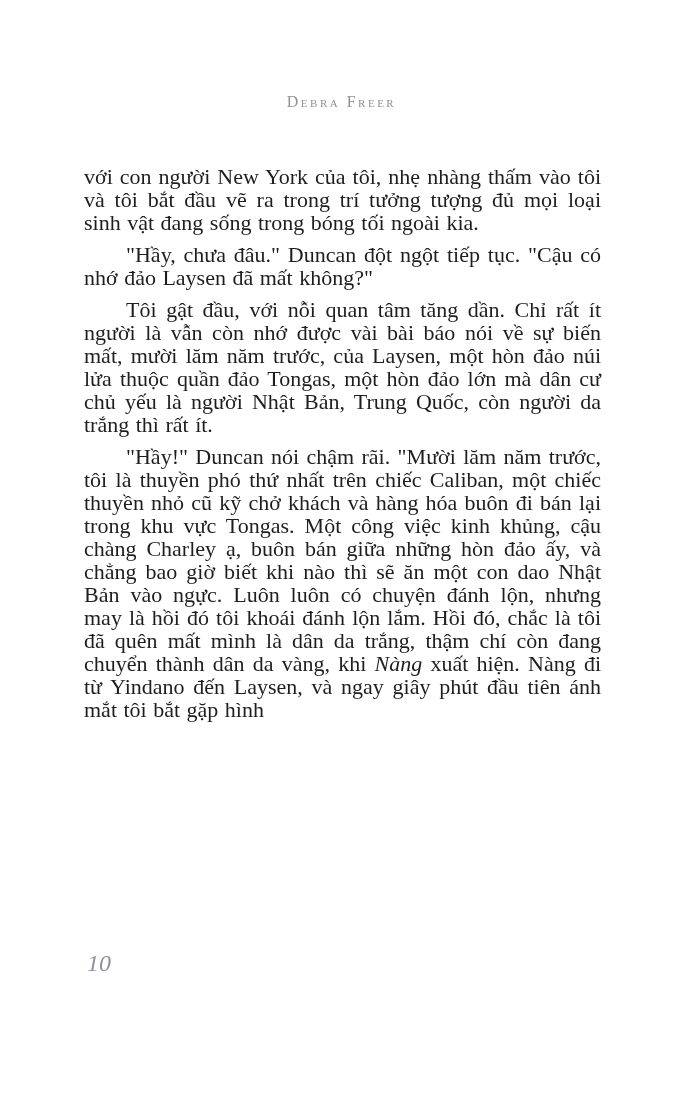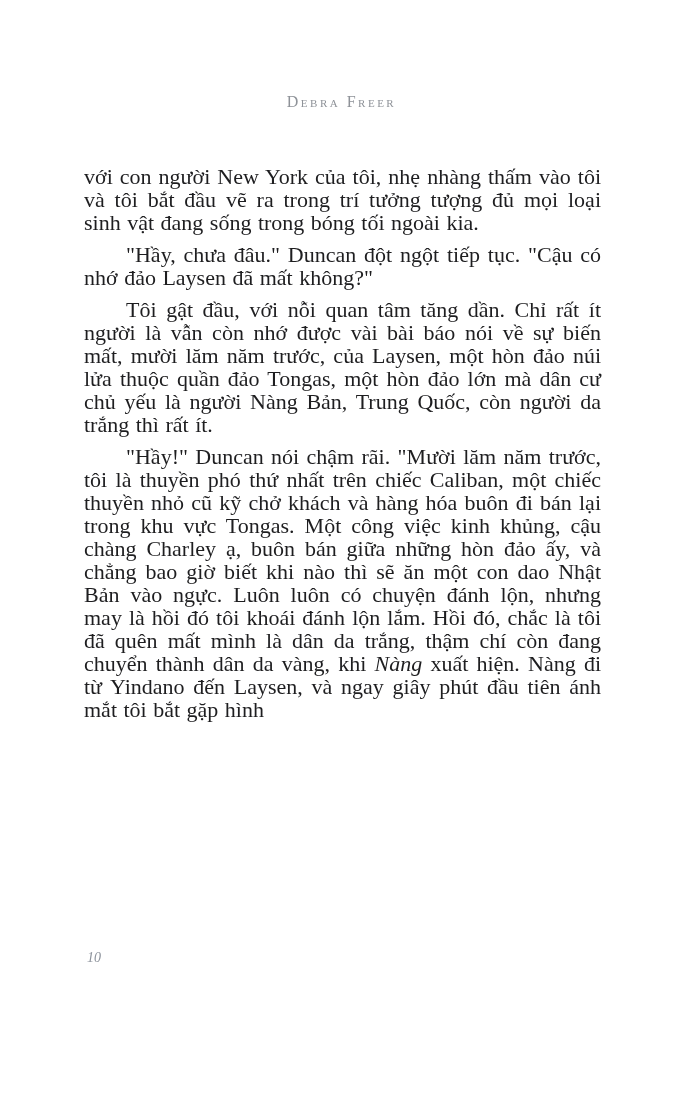--- a/index.html
+++ b/index.html
@@ -43,39 +43,39 @@
   }
   .para.indent {
     text-indent: 42px;
   }
   .para em {
   }
   .page-number {
     position: absolute;
     left: 87px;
     top: 950px;
-    font-size: 14px;
+    font-size: 24px;
     font-style: italic;
     color: var(--page-number-text, #8d939c);
   }
 </style>
 </head>
 <body>
 
 <div class="page">
 
   <div class="running-header">Debra Freer</div>
 
   <div class="text-block">
 
     <p class="para no-indent">với con người New York của tôi, nhẹ nhàng thấm vào tôi và tôi bắt đầu vẽ ra trong trí tưởng tượng đủ mọi loại sinh vật đang sống trong bóng tối ngoài kia.</p>
 
     <p class="para indent">"Hầy, chưa đâu." Duncan đột ngột tiếp tục. "Cậu có nhớ đảo Laysen đã mất không?"</p>
 
-    <p class="para indent">Tôi gật đầu, với nỗi quan tâm tăng dần. Chỉ rất ít người là vẫn còn nhớ được vài bài báo nói về sự biến mất, mười lăm năm trước, của Laysen, một hòn đảo núi lửa thuộc quần đảo Tongas, một hòn đảo lớn mà dân cư chủ yếu là người Nàng Bản, Trung Quốc, còn người da trắng thì rất ít.</p>
+    <p class="para indent">Tôi gật đầu, với nỗi quan tâm tăng dần. Chỉ rất ít người là vẫn còn nhớ được vài bài báo nói về sự biến mất, mười lăm năm trước, của Laysen, một hòn đảo núi lửa thuộc quần đảo Tongas, một hòn đảo lớn mà dân cư chủ yếu là người Nhật Bản, Trung Quốc, còn người da trắng thì rất ít.</p>
 
     <p class="para indent"><span>"Hầy!" Duncan nói chậm rãi. "Mười lăm năm trước, tôi là thuyền phó thứ nhất trên chiếc Caliban, một chiếc thuyền nhỏ cũ kỹ chở khách và hàng hóa buôn đi bán lại trong khu vực Tongas. Một công việc kinh khủng, cậu chàng Charley ạ, buôn bán giữa những hòn đảo ấy, và chẳng bao giờ biết khi nào thì sẽ ăn một con dao Nhật Bản vào ngực. Luôn luôn có chuyện đánh lộn, nhưng may là hồi đó tôi khoái đánh lộn lắm. Hồi đó, chắc là tôi đã quên mất mình là dân da trắng, thậm chí còn đang chuyển thành dân da vàng, khi </span><em>Nàng</em><span> xuất hiện. Nàng đi từ Yindano đến Laysen, và ngay giây phút đầu tiên ánh mắt tôi bắt gặp hình</span></p>
 
   </div>
 
   <div class="page-number">10</div>
 
 </div>
 
 </body></html>

